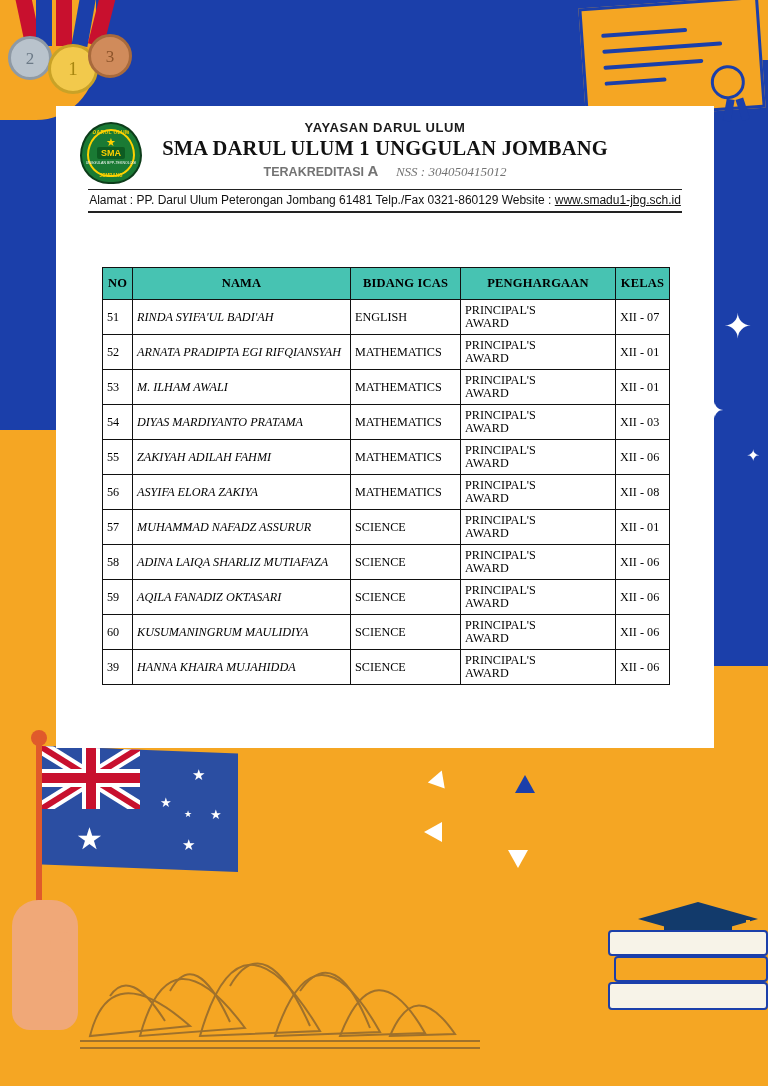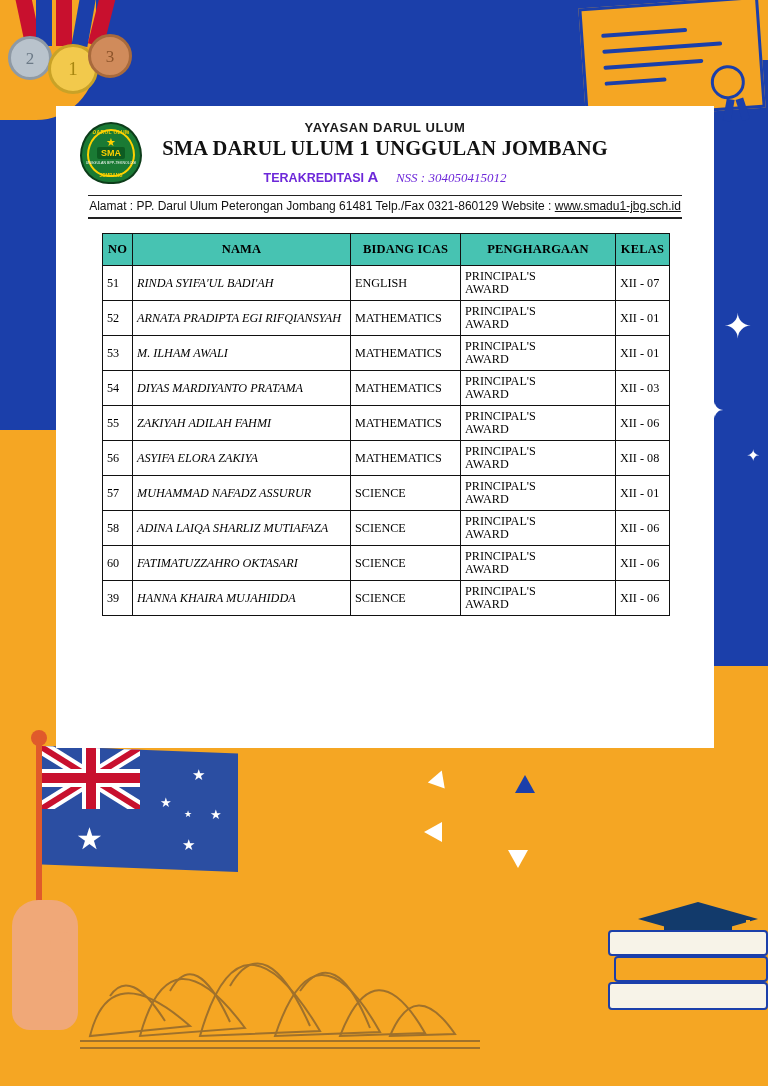--- a/index.html
+++ b/index.html
@@ -163,25 +163,25 @@
   }
   .h-school {
     font-family: "Liberation Serif", serif;
     font-weight: bold;
     font-size: 20.5px;
     letter-spacing: .2px;
     margin-top: 2px;
     color: #111;
   }
   .h-akred {
-    margin-top: 8px;
+    margin-top: 2px;
     font-family: "Liberation Sans", sans-serif;
     font-size: 12.5px;
     font-weight: bold;
-    color: #6d28d9;
+    color: #737373;
   }
   .h-akred .grade { font-size: 15px; }
   .h-nss {
     font-family: "Liberation Serif", serif;
     font-style: italic;
     font-size: 13px;
     font-weight: normal;
     margin-left: 14px;
   }
   .h-alamat {
@@ -190,21 +190,21 @@
     border-bottom: 2.5px solid #222;
     padding: 3px 0 4px 0;
     font-family: "Liberation Sans", sans-serif;
     font-size: 12px;
     color: #111;
     text-align: center;
   }
   .h-alamat .url { text-decoration: underline; }
 
   
-  .table-wrap { padding: 14px 46px 4px 46px; }
+  .table-wrap { padding: 14px 46px 4px 46px; margin-top: 40px; }
   table { border-collapse: collapse; width: 100%; table-layout: fixed; }
   th, td {
     border: 1px solid #111;
     font-family: "Liberation Serif", serif;
     padding: 2px 4px;
     vertical-align: middle;
   }
   thead th {
     background: #47c3b2;
     text-align: center;
@@ -442,22 +442,32 @@
           <td class="c-no">58</td>
           <td class="c-nama">ADINA LAIQA SHARLIZ MUTIAFAZA</td>
           <td class="c-bidang">SCIENCE</td>
           <td class="c-peng">
             <span class="award-2">PRINCIPAL'S</span>
             <span class="award-2">AWARD</span>
           </td>
           <td class="c-kelas">XII - 06</td>
         </tr>
         <tr>
+          <td class="c-no">59</td>
+          <td class="c-nama">AQILA FANADIZ OKTASARI</td>
+          <td class="c-bidang">SCIENCE</td>
+          <td class="c-peng">
+            <span class="award-2">PRINCIPAL'S</span>
+            <span class="award-2">AWARD</span>
+          </td>
+          <td class="c-kelas">XII - 06</td>
+        </tr>
+        <tr>
           <td class="c-no">60</td>
-          <td class="c-nama">FATIMATUZZAHRO OKTASARI</td>
+          <td class="c-nama">KUSUMANINGRUM MAULIDIYA</td>
           <td class="c-bidang">SCIENCE</td>
           <td class="c-peng">
             <span class="award-2">PRINCIPAL'S</span>
             <span class="award-2">AWARD</span>
           </td>
           <td class="c-kelas">XII - 06</td>
         </tr>
         <tr>
           <td class="c-no">39</td>
           <td class="c-nama">HANNA KHAIRA MUJAHIDDA</td>

